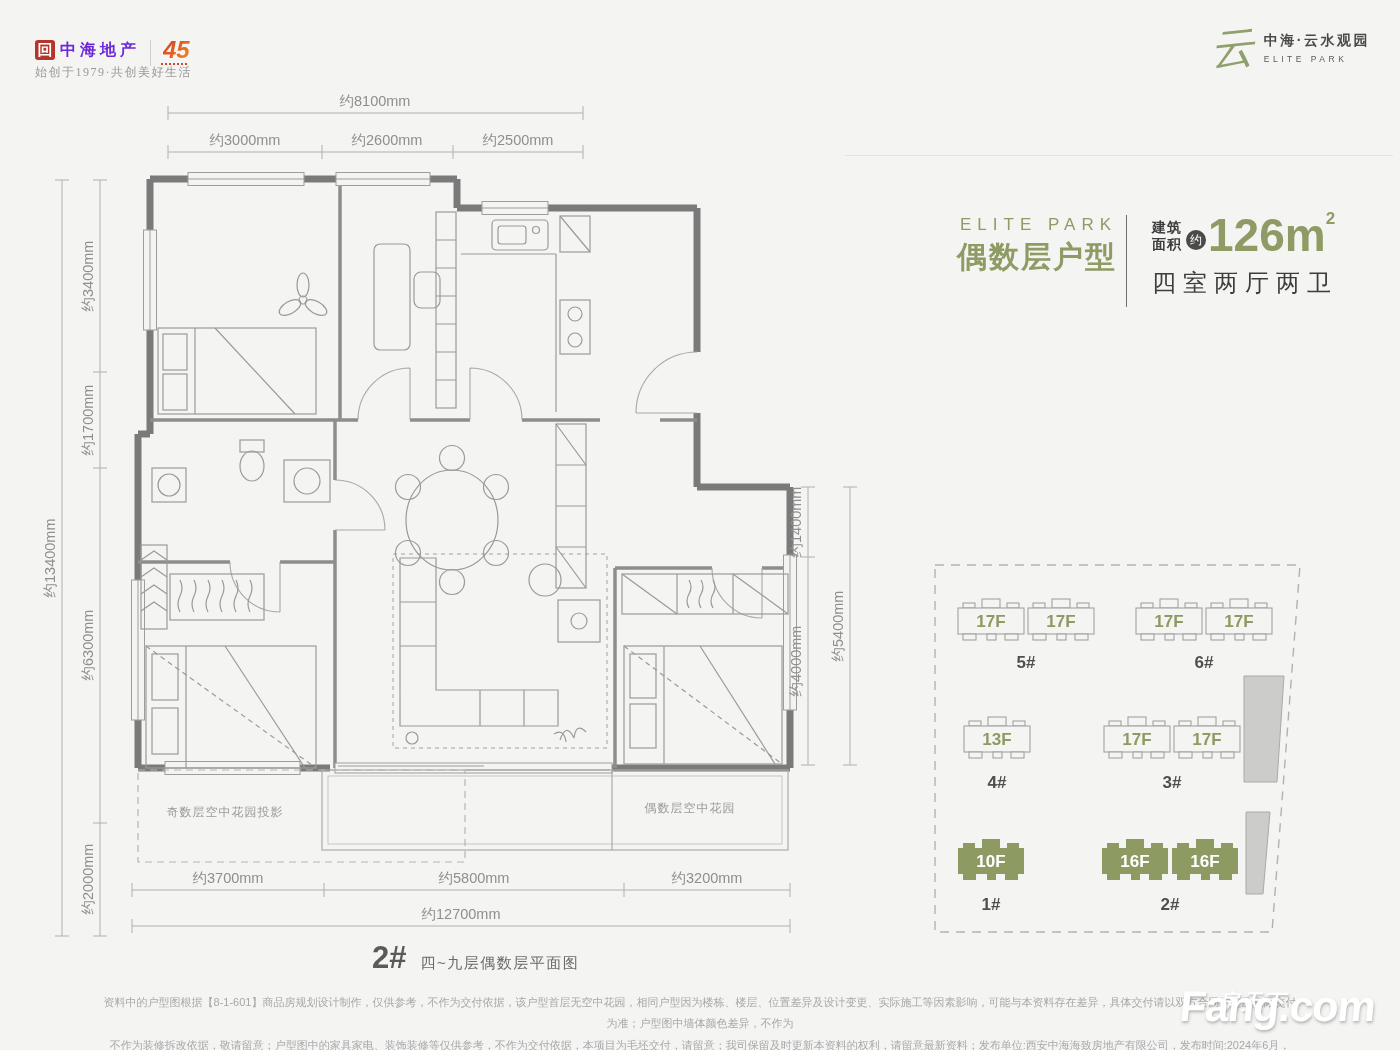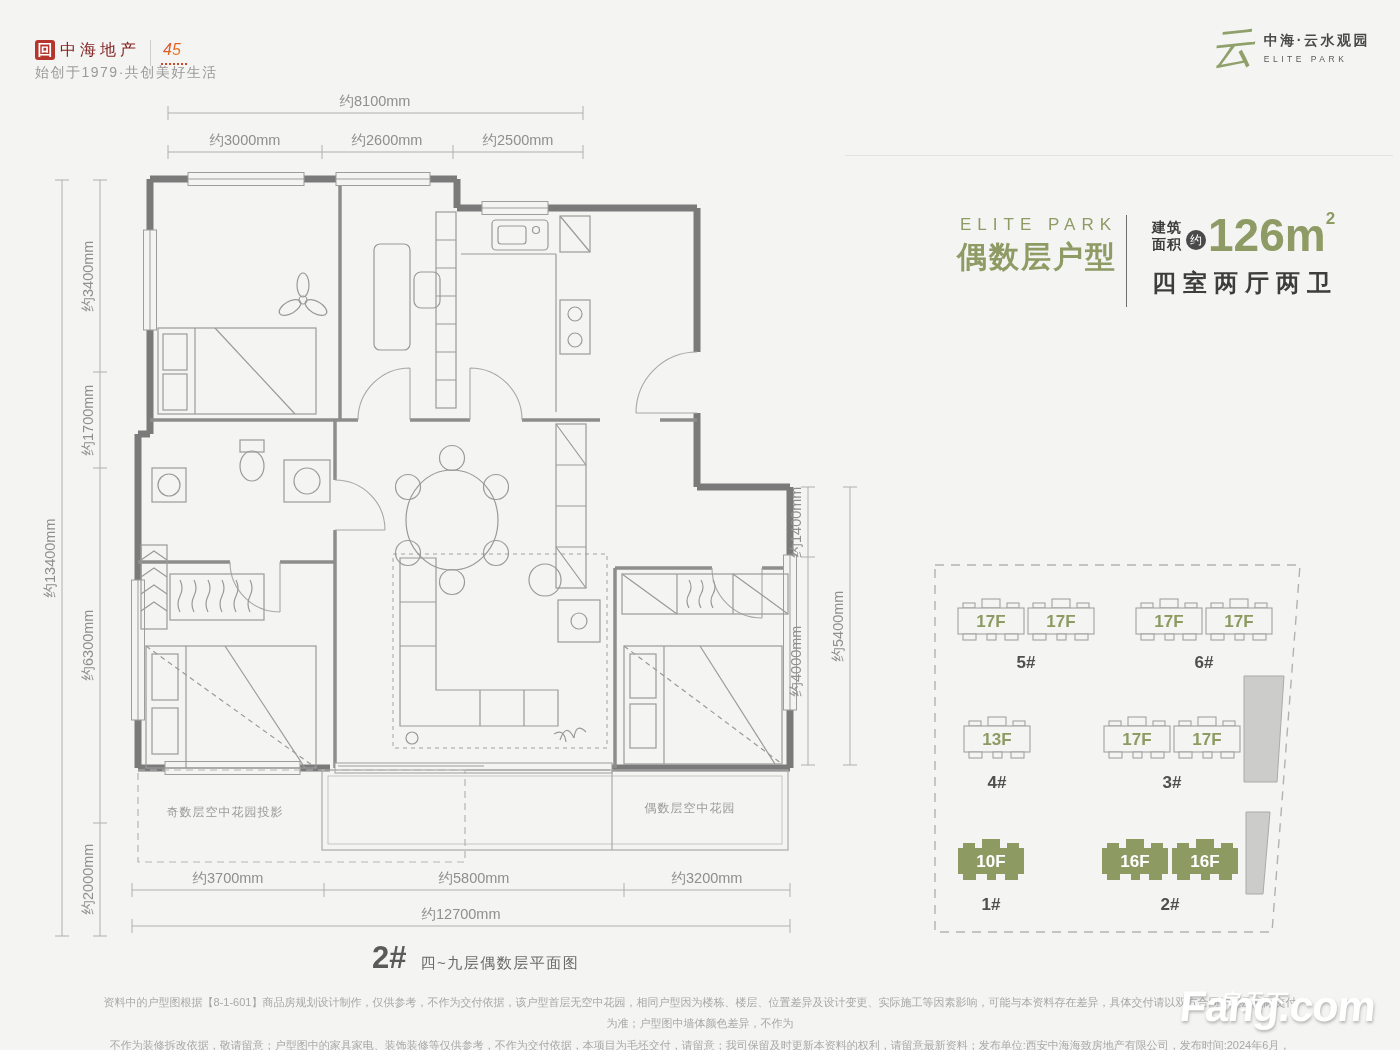--- a/index.html
+++ b/index.html
@@ -5,25 +5,25 @@
   html,body{margin:0;padding:0;background:#e9e9e8;}
   #page{position:relative;width:1400px;height:1050px;background:#f4f4f2;overflow:hidden;
         font-family:"Liberation Sans",sans-serif;}
   .abs{position:absolute;}
   svg text{font-family:"Liberation Sans",sans-serif;}
 
   
   #coh-logo{left:35px;top:40px;display:flex;align-items:flex-start;}
   .logo-box{width:20px;height:20px;background:#b5342c;color:#fff;font-size:15px;line-height:20px;
             text-align:center;border-radius:3px;font-weight:bold;}
-  .logo-cn{font-family:"DejaVu Serif",serif;font-weight:normal;color:#7f1d1d;font-size:16px;
+  .logo-cn{font-family:"DejaVu Serif",serif;font-weight:bold;color:#6d28d9;font-size:16px;
            letter-spacing:4px;margin-left:5px;line-height:20px;}
-  .logo-tag{position:absolute;left:0;top:24px;font-size:14px;color:#9a9a9a;letter-spacing:1.5px;white-space:nowrap;}
+  .logo-tag{position:absolute;left:0;top:24px;font-size:12px;color:#9a9a9a;letter-spacing:1.5px;white-space:nowrap;font-family:Liberation Serif, serif;}
   .logo-div{width:1px;height:26px;background:#cfcfcd;margin:0 12px 0 10px;}
-  .anniv{font-style:italic;font-weight:normal;font-size:16px;line-height:20px;
+  .anniv{font-style:italic;font-weight:bold;font-size:24px;line-height:20px;
          background:linear-gradient(135deg,#d43a25,#f08c1e);-webkit-background-clip:text;background-clip:text;color:transparent;}
   .anniv-wrap{position:relative;}
   .anniv-under{position:absolute;left:-2px;top:23px;width:26px;border-bottom:2px dotted #c94a2a;}
 
   
   #proj-logo{right:30px;top:24px;display:flex;align-items:center;}
   .cloud-glyph{font-family:"DejaVu Serif",serif;font-style:italic;color:#8fa06a;font-size:44px;
                line-height:48px;transform:rotate(-6deg);margin-right:10px;}
   .proj-cn{font-size:14px;color:#4a4a4a;letter-spacing:2.5px;font-weight:bold;}
   .proj-en{font-size:8.5px;color:#5a5a5a;letter-spacing:3.5px;margin-top:4px;}
@@ -35,21 +35,21 @@
   .tb-brand{font-size:17px;color:#8e9b64;letter-spacing:6px;}
   .tb-title{font-size:30px;color:#8e9b64;font-weight:600;letter-spacing:2px;margin-top:2px;white-space:nowrap;}
   .tb-div{position:absolute;left:231px;top:10px;width:1px;height:92px;background:#6f6f6f;}
   .tb-right{position:absolute;left:257px;top:6px;white-space:nowrap;}
   .area-zh{display:inline-block;vertical-align:top;font-size:14px;color:#3d3d3d;font-weight:bold;
            line-height:17px;letter-spacing:1px;margin-top:8px;}
   .approx{display:inline-block;vertical-align:top;width:20px;height:20px;border-radius:50%;background:#4a4a4a;
           color:#fff;font-size:12px;line-height:20px;text-align:center;margin:19px 2px 0 4px;}
   .area-val{display:inline-block;vertical-align:top;font-size:46px;font-weight:bold;color:#8e9b64;line-height:48px;}
   .area-sup{display:inline-block;vertical-align:top;font-size:17px;color:#8e9b64;font-weight:bold;margin-top:-2px;}
-  .tb-layout{margin-top:8px;font-size:24px;color:#3d3d3d;font-weight:bold;letter-spacing:7px;text-align:center;}
+  .tb-layout{margin-top:8px;font-size:24px;color:#3d3d3d;font-weight:normal;letter-spacing:7px;text-align:center;}
 
   
   #plan-label{left:372px;top:940px;display:flex;align-items:baseline;}
   .pl-num{font-size:31px;color:#5a5a5a;font-weight:bold;}
   .pl-cap{font-size:15px;color:#6a6a6a;margin-left:14px;letter-spacing:1.5px;margin-top:8px;}
   #disclaimer{left:100px;top:992px;width:1200px;text-align:center;font-size:11px;color:#a8a8a8;line-height:1.95;}
   #watermark{right:12px;top:968px;width:210px;height:80px;color:#fff;}
   .wm-cn{position:absolute;left:40px;top:20px;font-size:21px;font-weight:900;letter-spacing:2px;
          text-shadow:1px 2px 2px rgba(150,150,150,.55);font-style:italic;}
   .wm-en{position:absolute;left:2px;top:14px;font-size:43px;font-weight:900;transform:skewX(-6deg);

